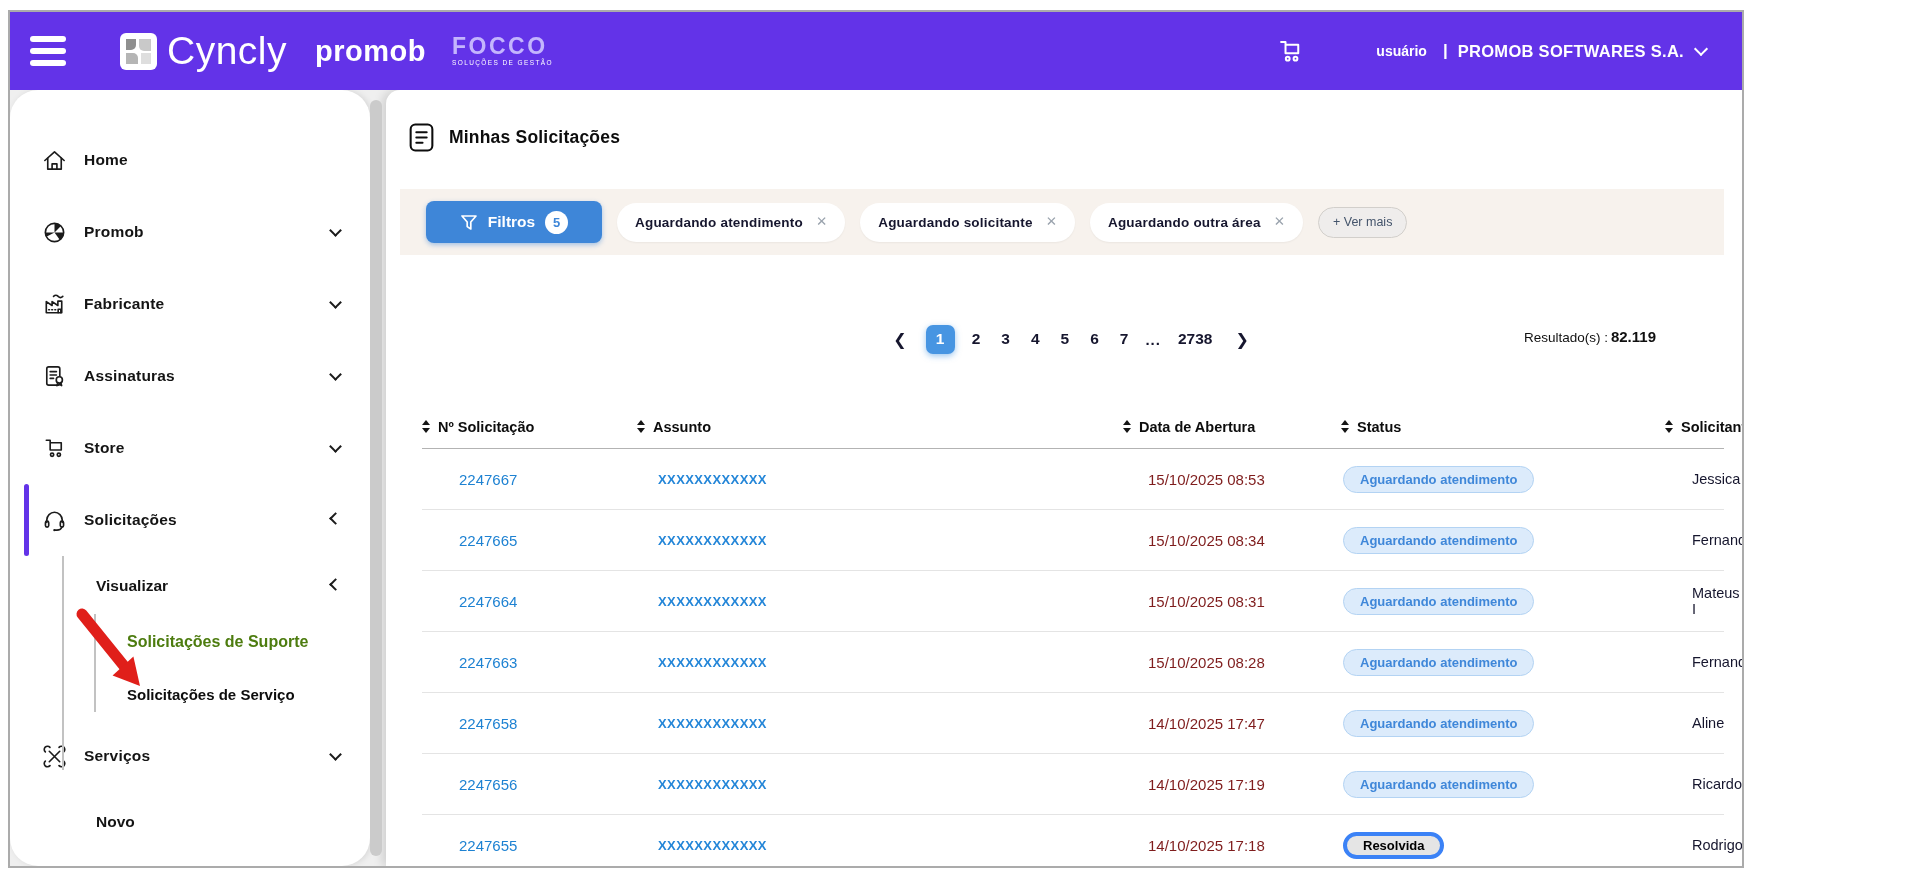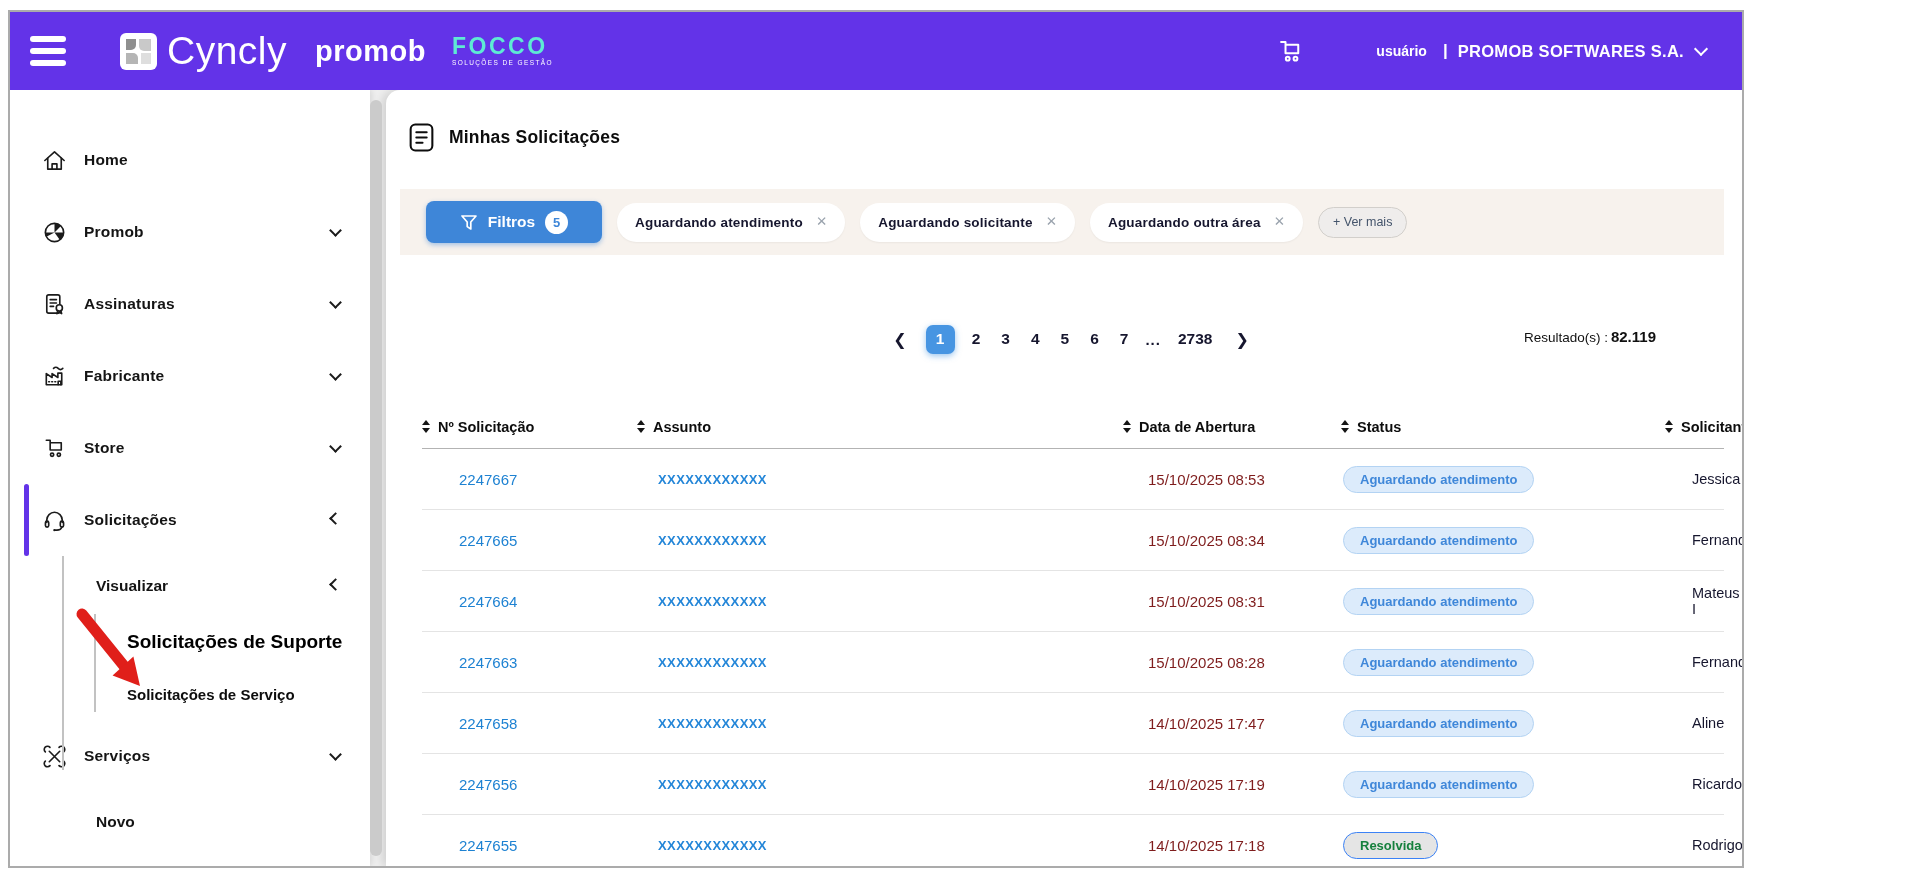--- a/index.html
+++ b/index.html
@@ -11,53 +11,53 @@
   
   .topbar { height:78px; flex:0 0 78px; background:#6333e8; display:flex; align-items:center;
     padding:0 36px 0 20px; position:relative; z-index:5; }
   .hamburger { width:38px; display:flex; flex-direction:column; gap:6px; cursor:pointer; }
   .hamburger span { display:block; width:36px; height:6px; background:#fff; border-radius:3px; }
   .brand { display:flex; align-items:center; margin-left:52px; }
   .cyncly-mark { width:37px; height:37px; margin-right:10px; display:inline-flex; }
   .cyncly-word { color:#fff; font-size:39px; font-weight:500; letter-spacing:.5px; }
   .promob-word { color:#fff; font-size:29px; font-weight:700; margin-left:28px; letter-spacing:.5px; }
   .focco-block { display:flex; flex-direction:column; margin-left:26px; line-height:1; }
-  .focco-word { color:#5eead4; font-size:23px; font-weight:700; letter-spacing:2.5px; }
+  .focco-word { color:#c4b5fd; font-size:23px; font-weight:700; letter-spacing:2.5px; }
   .focco-tag { color:#fff; font-size:6.5px; letter-spacing:1.4px; margin-top:2px; }
   .top-right { margin-left:auto; display:flex; align-items:center; }
   .cart-btn { display:inline-flex; cursor:pointer; }
   .user-label { color:#fff; font-size:14px; font-weight:700; margin-left:70px; }
   .company-sep { color:#fff; font-size:17px; font-weight:700; margin:0 10px 0 16px; }
   .company-name { color:#fff; font-size:16.5px; font-weight:700; letter-spacing:.3px; }
   .chev { display:inline-block; width:9px; height:9px; border-right:2.4px solid #1b1b1b; border-bottom:2.4px solid #1b1b1b; }
   .chev.down { transform:rotate(45deg); }
   .chev.left { transform:rotate(135deg); }
   .chev.white { border-color:#fff; width:10px; height:10px; }
   .company-chev { margin-left:12px; margin-top:-4px; cursor:pointer; }
 
   
   .app-body { flex:1; display:flex; background:#efefef; position:relative; min-height:0; }
   .sidebar { width:360px; flex:0 0 360px; background:#fff; position:relative;
-    box-shadow:2px 0 6px rgba(0,0,0,.10); z-index:2; }
+    box-shadow:2px 0 6px rgba(0,0,0,.10); z-index:2;border-radius:28px; }
   .sb-scrollbar { position:absolute; left:360px; top:10px; bottom:10px; width:12px;
     background:#cbcbcb; border-radius:6px; z-index:4; }
   .main { flex:1; background:#fff; margin-left:16px; border-radius:14px 0 0 0;
     box-shadow:-4px 0 10px rgba(0,0,0,.13); position:relative; z-index:1; min-width:0; }
 
   
   #sidebar-items { padding-top:34px; }
   .sb-item { position:relative; display:flex; align-items:center; cursor:pointer; }
   .sb-item.lv1 { height:72px; padding-left:30px; }
   .sb-item.lv2 { height:60px; padding-left:86px; }
   .sb-item.lv3 { height:52px; padding-left:117px; }
   .sb-icon { width:28px; height:28px; display:inline-flex; align-items:center; justify-content:center; }
   .sb-icon svg { width:27px; height:27px; }
   .lv1 .sb-label { margin-left:16px; font-size:15.5px; font-weight:700; color:#141414; letter-spacing:.2px; }
   .lv2 .sb-label { font-size:15.5px; font-weight:700; color:#141414; }
-  .lv3 .sb-label { font-size:19px; font-weight:600; color:#000000; }
+  .lv3 .sb-label { font-size:16px; font-weight:600; color:#4d7c0f; }
   .sb-item.current .sb-label { font-size:15px; font-weight:800; color:#0d0d0d; }
   .sb-chev { position:absolute; right:30px; top:50%; margin-top:-6px; }
   .sb-item.active::before { content:""; position:absolute; left:14px; top:0; height:100%;
     width:5px; background:#6333e8; border-radius:3px; }
   .tree-line { position:absolute; width:2px; background:#c2c2c2; }
   .tree-line.l1 { left:52px; top:466px; height:214px; }
   .tree-line.l2 { left:84px; top:524px; height:98px; }
   .red-arrow { position:absolute; left:56px; top:510px; z-index:6; pointer-events:none; }
 
   
@@ -103,21 +103,21 @@
   .trow { height:61px; border-bottom:1px solid #e4e4e4; }
   .c-num { padding-left:37px; font-size:15px; color:#1e82d2; cursor:pointer; }
   .c-assunto { padding-left:21px; font-size:13px; font-weight:800; color:#2486d8;
     letter-spacing:.4px; cursor:pointer; }
   .c-data { padding-left:25px; font-size:15px; color:#7f1d1d; }
   .c-status { padding-left:2px; }
   .c-solic { padding-left:27px; font-size:14.5px; color:#16162e; }
   .pill { display:inline-flex; align-items:center; justify-content:center; height:27px;
     border-radius:15px; font-size:13px; font-weight:700; padding:0 16px; }
   .pill.waiting { background:#dcebfb; border:1px solid #b3d3f3; color:#3f87d9; }
-  .pill.resolved { background:#e5e5e5; border:1px solid #3b82f6; color:#15803d; }
+  .pill.resolved { background:#e5e5e5; border:4px solid #3b82f6; color:#000000; }
 </style>
 </head>
 <body>
 
 <div class="frame">
 
   <header class="topbar">
     <div class="hamburger">
       <span></span>
         <span></span>
@@ -177,39 +177,39 @@
                 <path d="M14 14 L5.6 18.5 A9.5 9.5 0 0 1 4.5 14 Z" fill="#1b1b1b" stroke="none"></path>
                 <path d="M14 14 L23.5 14 A9.5 9.5 0 0 1 19.6 21.7 Z" fill="#1b1b1b" stroke="none"></path>
               </svg>
             </span>
             <span class="sb-label">Promob</span>
             <span class="chev down sb-chev"></span>
           </div>
           <div class="sb-item lv1">
             <span class="sb-icon">
               <svg viewBox="0 0 28 28" fill="none" stroke="#1b1b1b" stroke-width="1.7" stroke-linecap="round" stroke-linejoin="round">
+                <path d="M13 5.6 q2.4 -2.4 4.8 0 q2.4 2.4 4.8 0"></path>
+                <path d="M5.5 22.5 V11 L11.5 15 V11 L17.5 15 V10.5 H21.5 V22.5 Z"></path>
+                <path d="M8 19.5 h.8 M11.2 19.5 h.8 M14.4 19.5 h.8"></path>
+                <path d="M17.8 22.5 v-3.6 h2.8 v3.6"></path>
+              </svg>
+            </span>
+            <span class="sb-label">Fabricante</span>
+            <span class="chev down sb-chev"></span>
+          </div>
+          <div class="sb-item lv1">
+            <span class="sb-icon">
+              <svg viewBox="0 0 28 28" fill="none" stroke="#1b1b1b" stroke-width="1.7" stroke-linecap="round" stroke-linejoin="round">
                 <rect x="6" y="4" width="13.5" height="19" rx="2"></rect>
                 <path d="M9.5 9 h6.5 M9.5 12.5 h6.5 M9.5 16 h3.5"></path>
                 <circle cx="19" cy="17.5" r="3.2" fill="#fff"></circle>
                 <path d="M17.4 20.3 l-.8 3.2 2.4-1.5 2.4 1.5 -.8-3.2"></path>
               </svg>
             </span>
             <span class="sb-label">Assinaturas</span>
-            <span class="chev down sb-chev"></span>
-          </div>
-          <div class="sb-item lv1">
-            <span class="sb-icon">
-              <svg viewBox="0 0 28 28" fill="none" stroke="#1b1b1b" stroke-width="1.7" stroke-linecap="round" stroke-linejoin="round">
-                <path d="M13 5.6 q2.4 -2.4 4.8 0 q2.4 2.4 4.8 0"></path>
-                <path d="M5.5 22.5 V11 L11.5 15 V11 L17.5 15 V10.5 H21.5 V22.5 Z"></path>
-                <path d="M8 19.5 h.8 M11.2 19.5 h.8 M14.4 19.5 h.8"></path>
-                <path d="M17.8 22.5 v-3.6 h2.8 v3.6"></path>
-              </svg>
-            </span>
-            <span class="sb-label">Fabricante</span>
             <span class="chev down sb-chev"></span>
           </div>
           <div class="sb-item lv1">
             <span class="sb-icon">
               <svg viewBox="0 0 28 28" fill="none" stroke="#1b1b1b" stroke-width="1.7" stroke-linecap="round" stroke-linejoin="round">
                 <path d="M5.5 5.5 H9.5 V15.5 H21 V8 H9.5"></path>
                 <circle cx="11.5" cy="20.5" r="1.7"></circle>
                 <circle cx="18.5" cy="20.5" r="1.7"></circle>
               </svg>
             </span>

